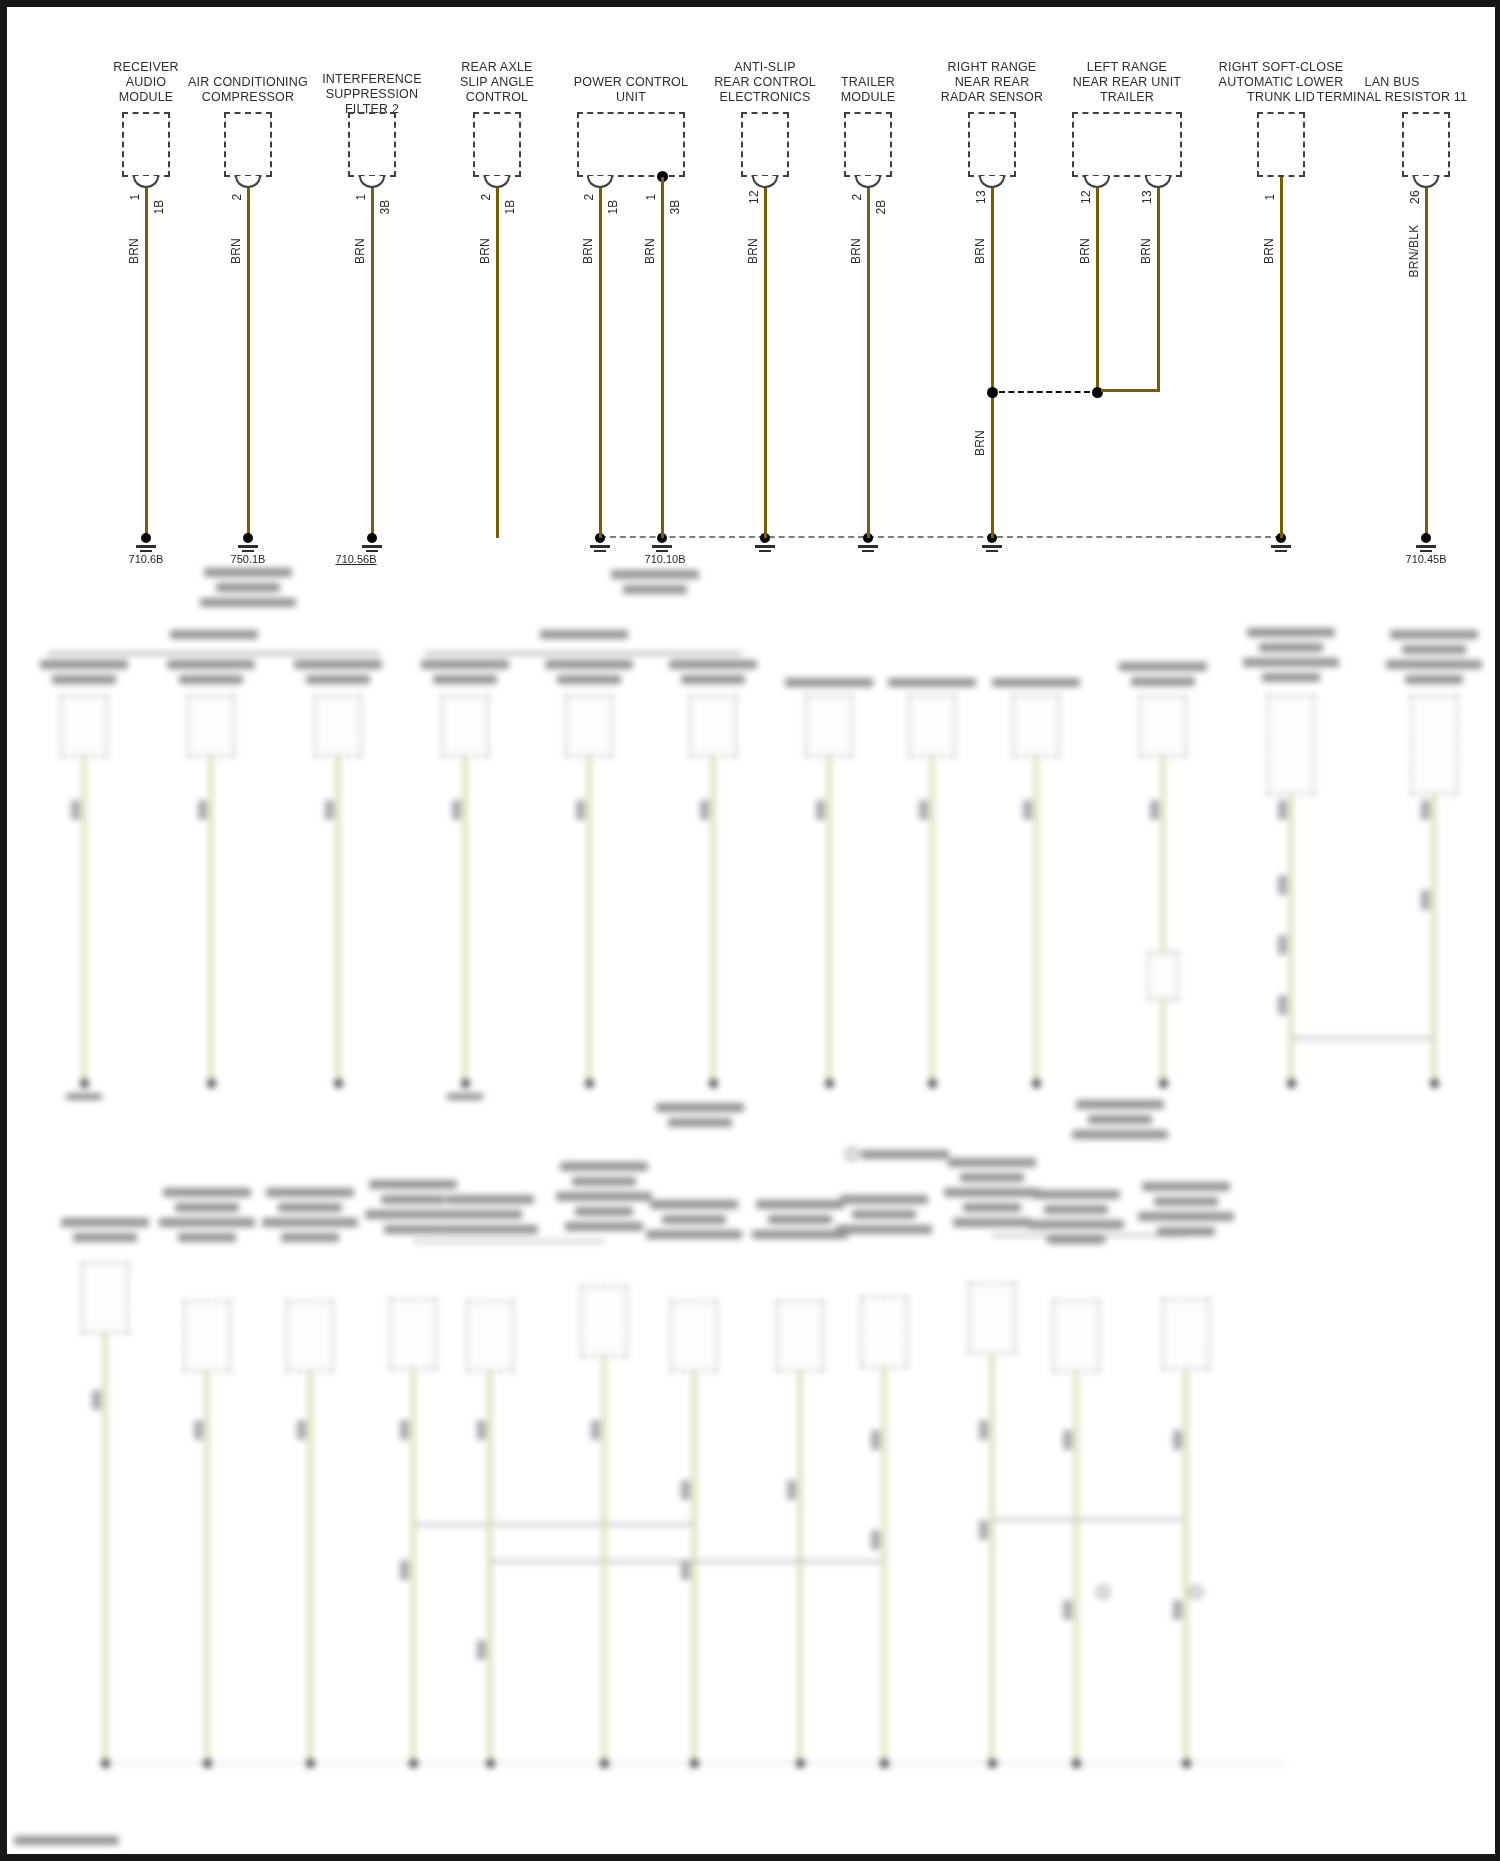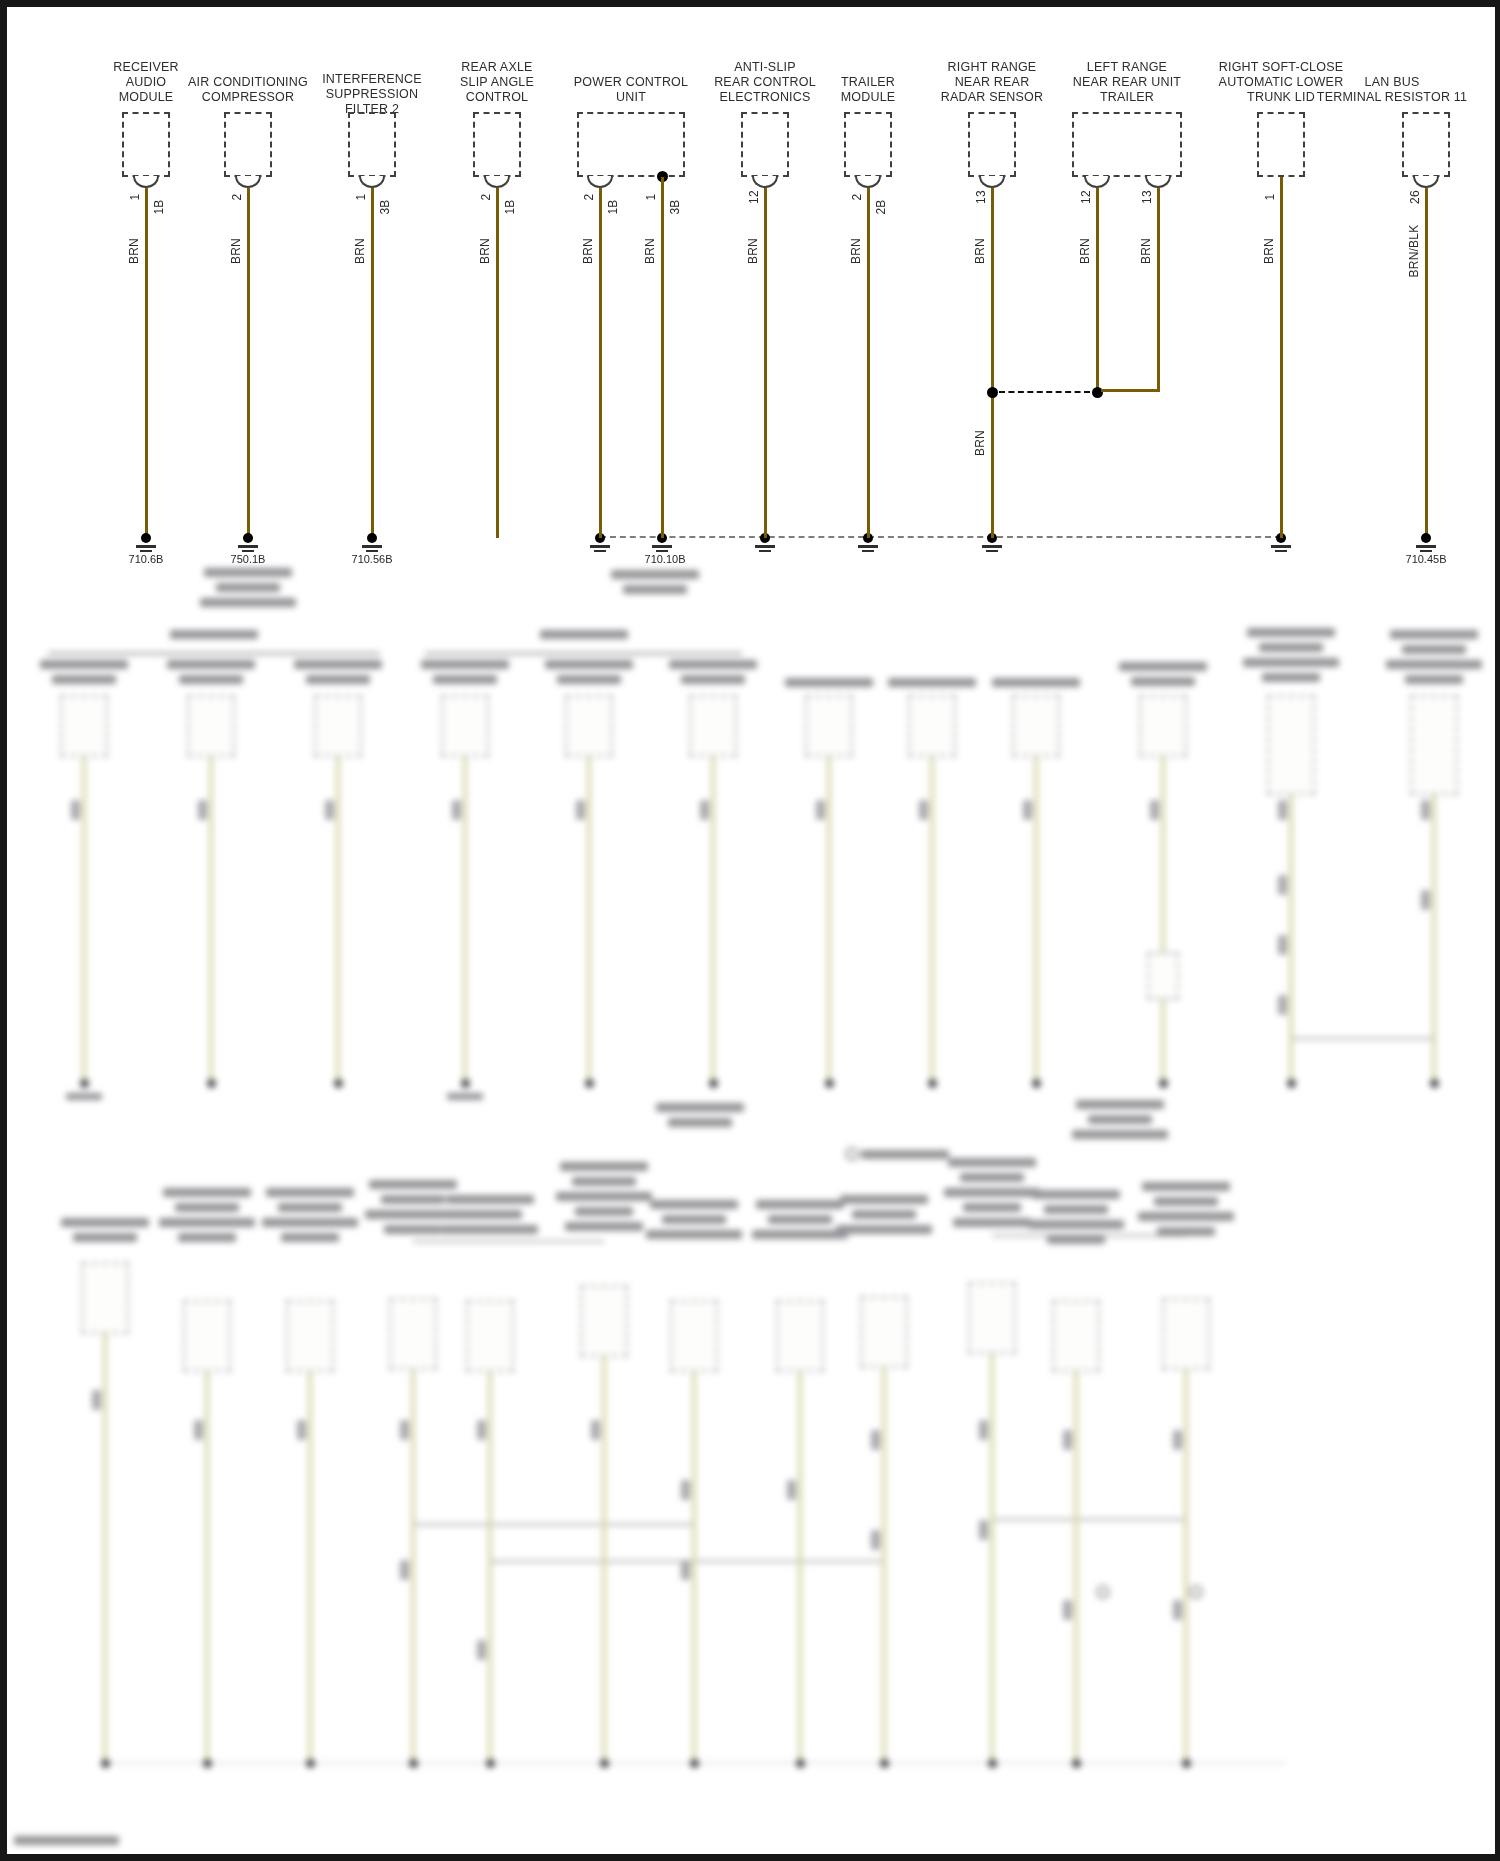--- a/index.html
+++ b/index.html
@@ -299,21 +299,21 @@
       </div>
       <div class="box" style="left: 348px; top: 112px; width: 48px; height: 65px;"></div>
       <div class="arc" style="left: 359px; top: 176px;"></div>
       <div class="wire" style="left: 370.5px; top: 188px; height: 350px; background: rgb(122, 92, 4);"></div>
       <div class="rot" style="left: 361px; top: 197px;">1</div>
       <div class="rot" style="left: 385px; top: 207px;">3B</div>
       <div class="rot" style="left: 360px; top: 251px;">BRN</div>
       <div class="dot" style="left: 367px; top: 533px; width: 10px; height: 10px;"></div>
       <div class="gnd-line" style="left: 362px; top: 545px; width: 20px;"></div>
       <div class="gnd-line" style="left: 366px; top: 549.5px; width: 12px;"></div>
-      <div class="gnd-label" style="left: 372px; top: 553px;">710.56B</div>
+      <div class="gnd-label" style="left: 356px; top: 553px; text-decoration: underline;">710.56B</div>
       <div class="comp-label" style="left: 497px; top: 60px;">
         <div>REAR AXLE</div>
         <div>SLIP ANGLE</div>
         <div>CONTROL</div>
       </div>
       <div class="box" style="left: 473px; top: 112px; width: 48px; height: 65px;"></div>
       <div class="arc" style="left: 484px; top: 176px;"></div>
       <div class="wire" style="left: 495.5px; top: 188px; height: 350px; background: rgb(122, 92, 4);"></div>
       <div class="rot" style="left: 486px; top: 197px;">2</div>
       <div class="rot" style="left: 510px; top: 207px;">1B</div>

